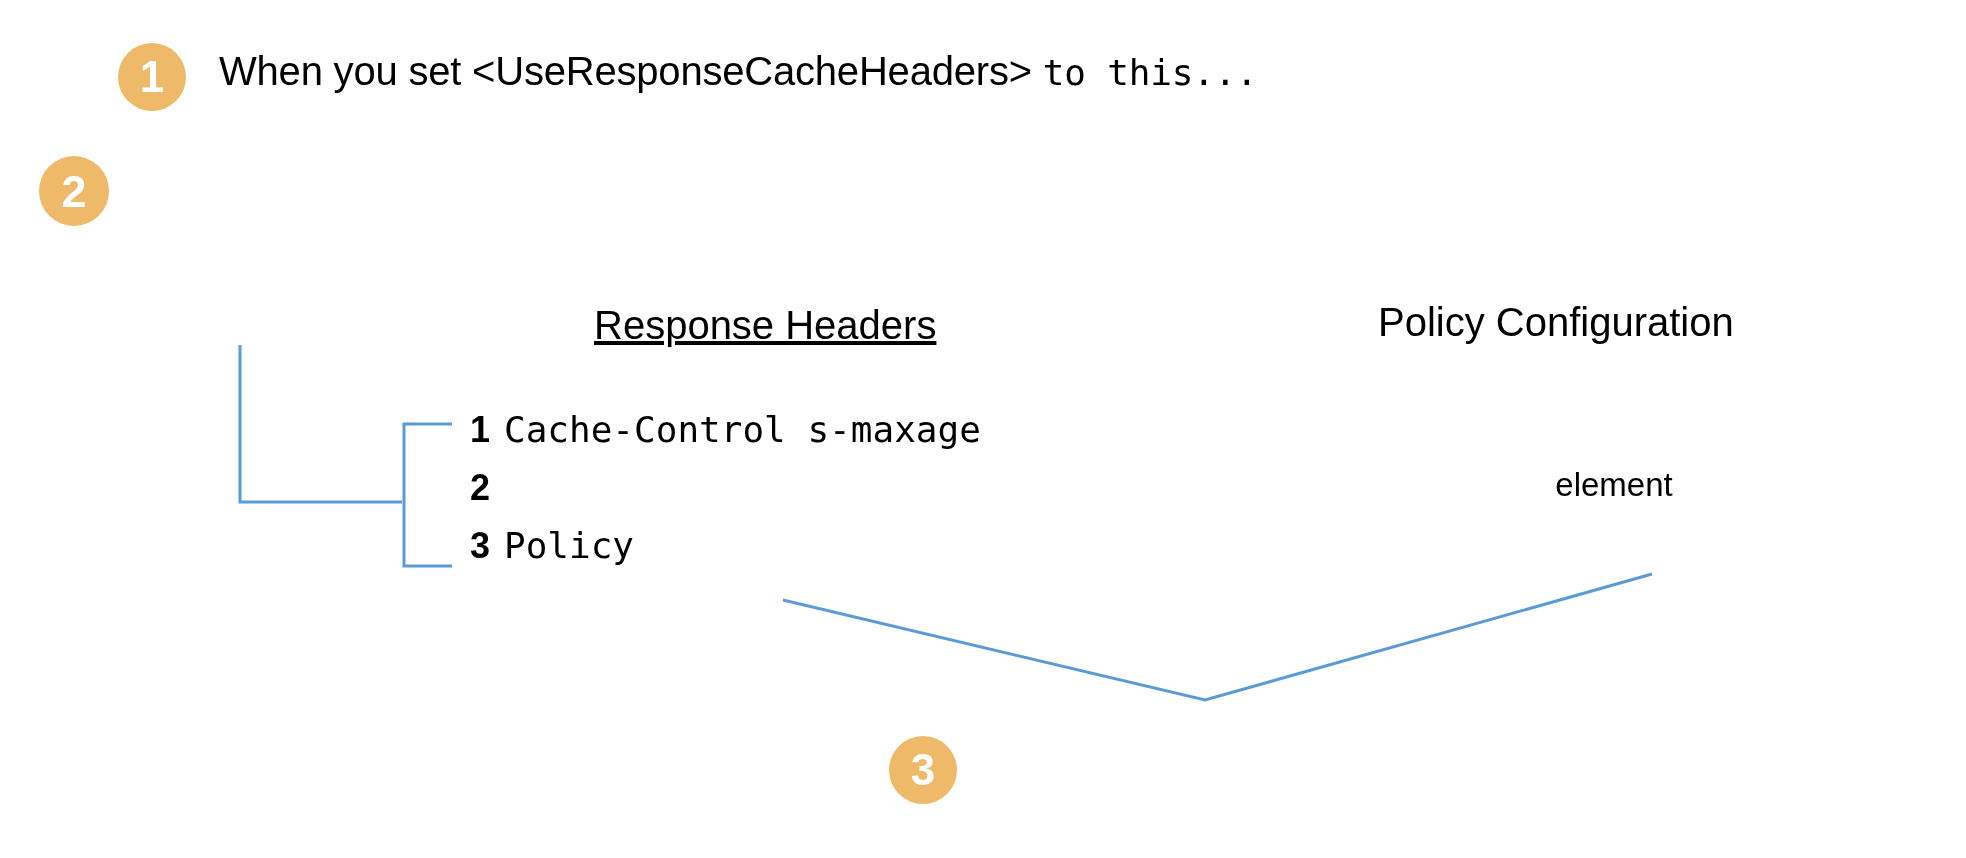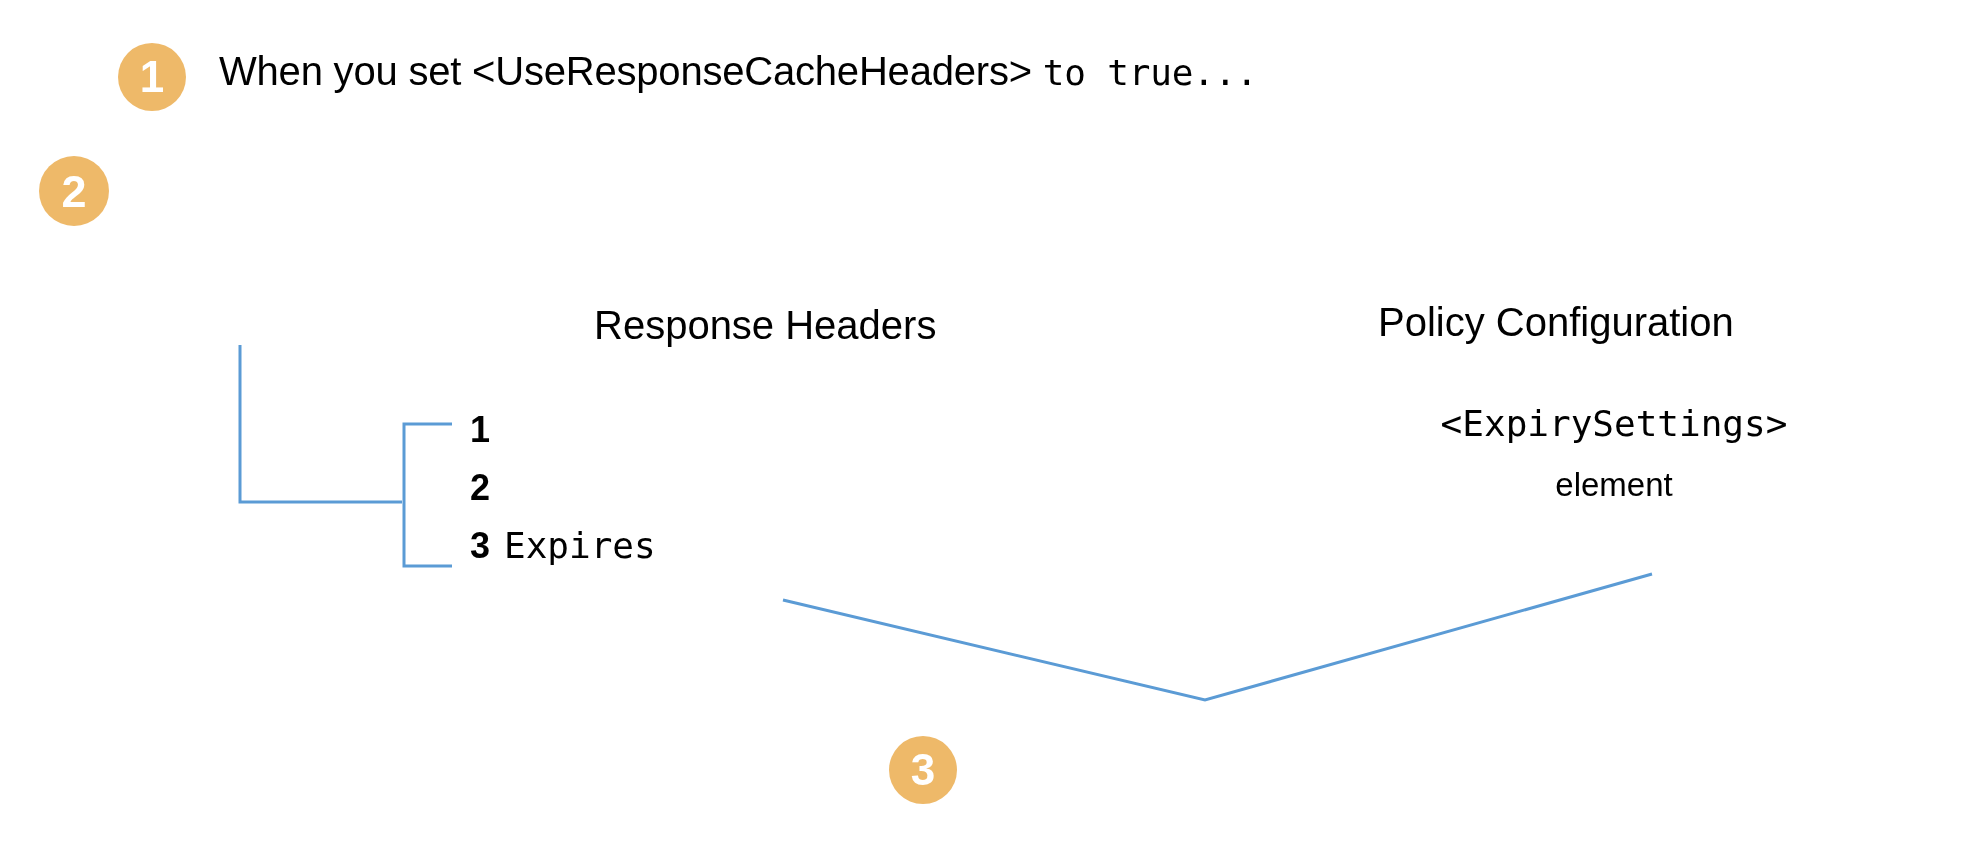--- a/index.html
+++ b/index.html
@@ -71,20 +71,21 @@
     white-space: pre-line;
   }
   .col-heading {
     position: absolute;
     font-size: 40px;
     white-space: nowrap;
   }
   .heading-response {
     left: 594px;
     top: 303px;
+    text-decoration: underline;
   }
   .heading-policy {
     left: 1378px;
     top: 300px;
   }
   .list-wrap {
     position: absolute;
     left: 470px;
     top: 409px;
   }
@@ -150,37 +151,37 @@
   <svg class="lines" viewBox="0 0 1966 858" xmlns="http://www.w3.org/2000/svg">
 
     <path d="M240 345 L240 502 L402 502" fill="none" stroke="#5b9bd5" stroke-width="3"></path>
 
     <path d="M452 424 L404 424 L404 566 L452 566" fill="none" stroke="#5b9bd5" stroke-width="3"></path>
 
     <path d="M783 600 L1205 700 L1652 574" fill="none" stroke="#5b9bd5" stroke-width="3"></path>
   </svg>
 
   <div class="badge badge-1">1</div>
-  <div class="step1-text"><span>When you set &lt;UseResponseCacheHeaders&gt; </span><span class="mono">to true...</span></div>
+  <div class="step1-text"><span>When you set &lt;UseResponseCacheHeaders&gt; </span><span class="mono">to this...</span></div>
 
   <div class="badge badge-2">2</div>
 
   <div class="col-heading heading-response">Response Headers</div>
   <div class="list-wrap">
     <div class="list-row">
       <span class="list-num">1</span>
+      <span class="list-label">Cache-Control s-maxage</span>
     </div>
     <div class="list-row">
       <span class="list-num">2</span>
     </div>
     <div class="list-row">
       <span class="list-num">3</span>
-      <span class="list-label">Expires</span>
+      <span class="list-label">Policy</span>
     </div>
   </div>
 
   <div class="col-heading heading-policy">Policy Configuration</div>
-  <div class="policy-code">&lt;ExpirySettings&gt;</div>
   <div class="policy-sub">element</div>
 
   <div class="badge badge-3">3</div>
 
 </div>
 
 </body></html>

